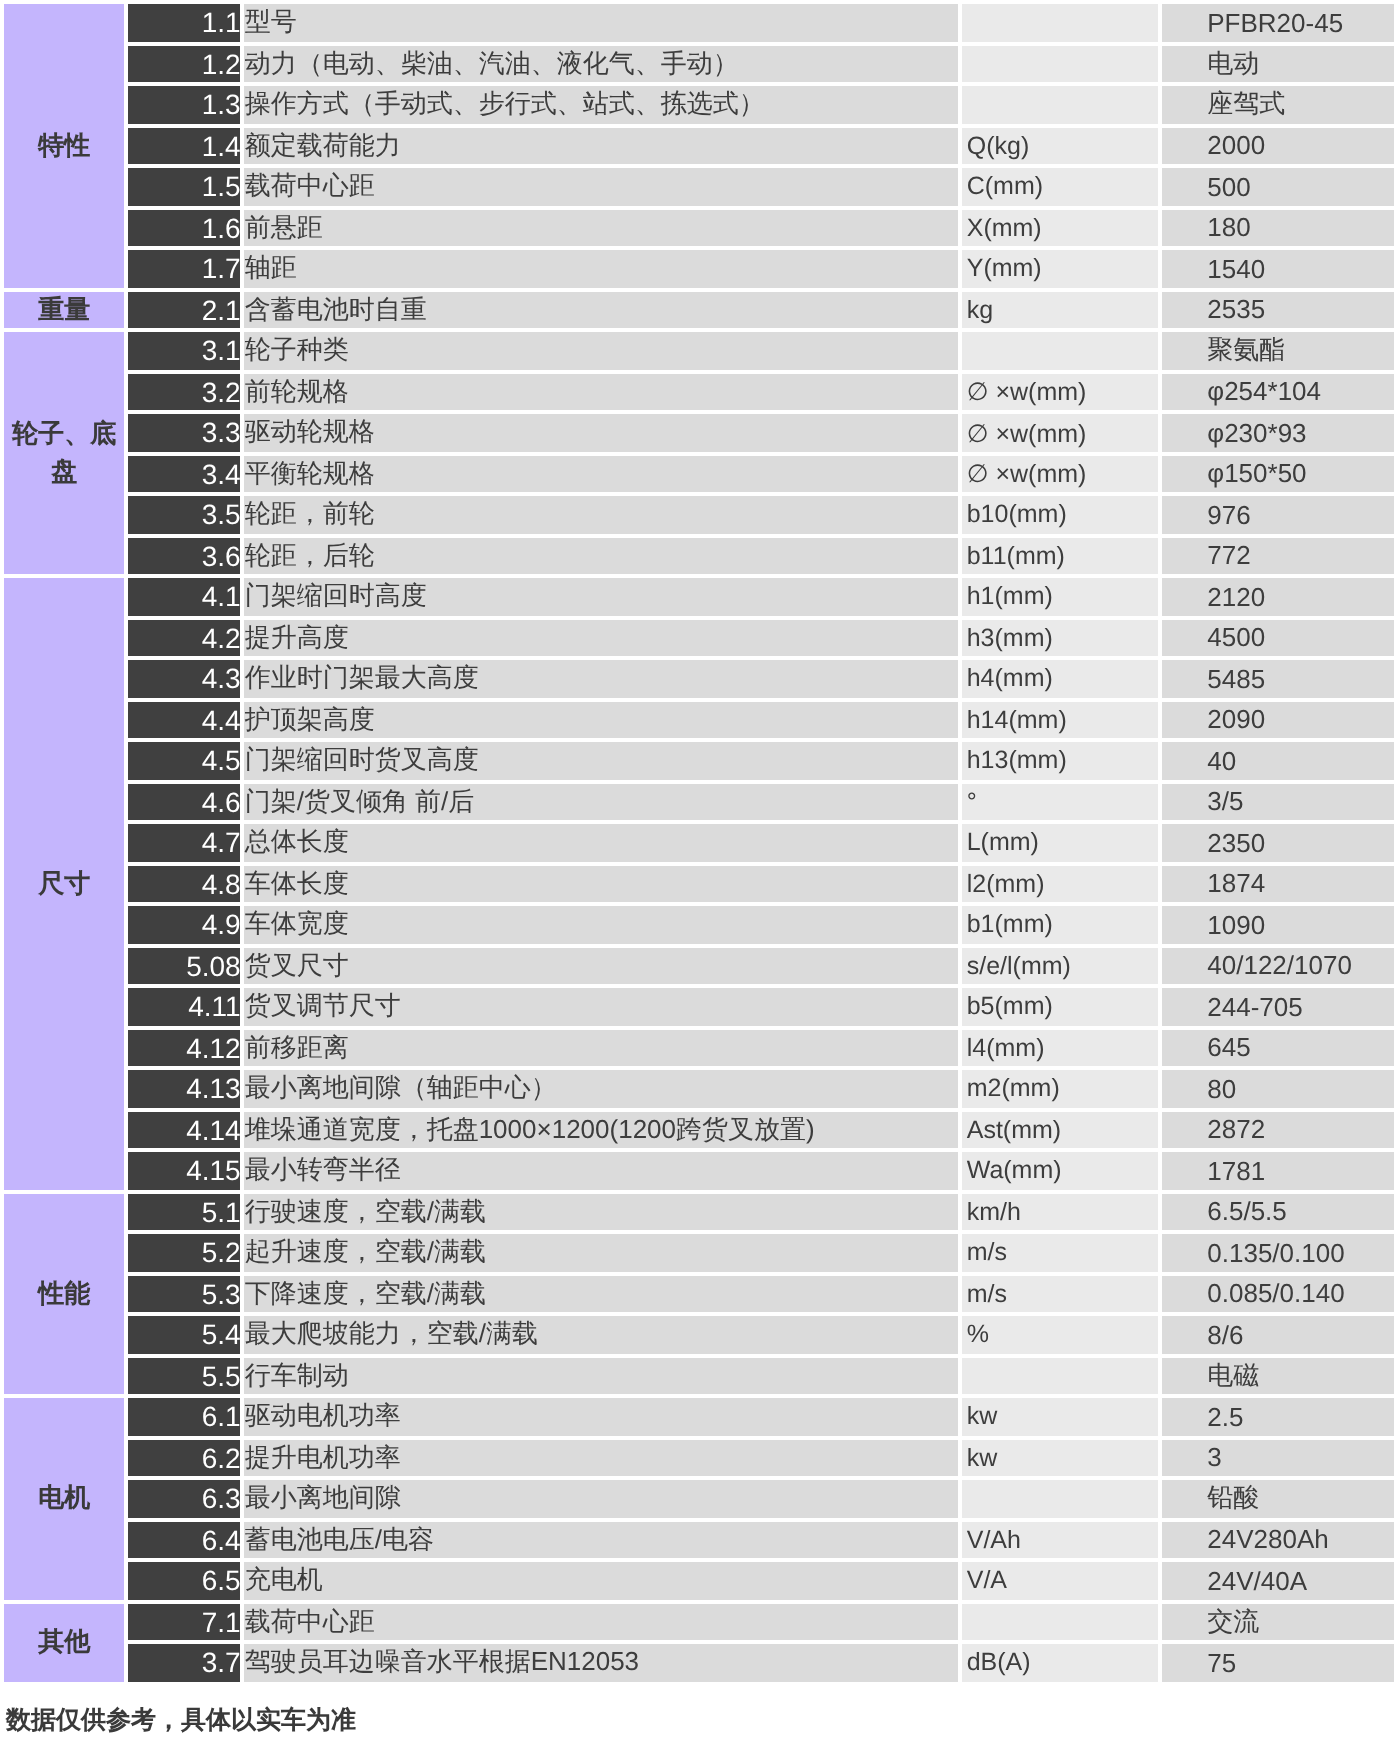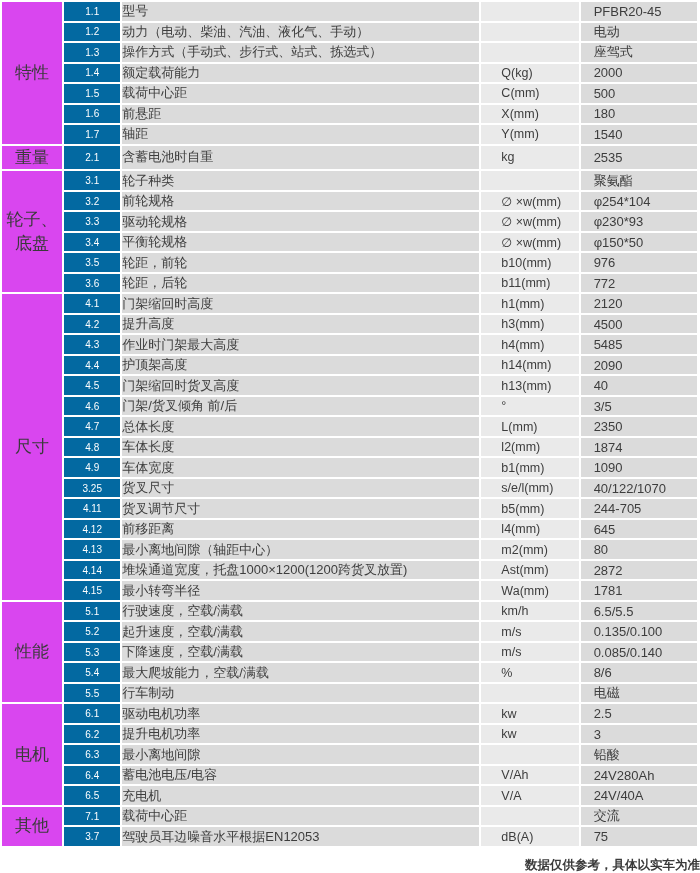--- a/index.html
+++ b/index.html
@@ -23,58 +23,57 @@
     margin: 0;
   }
   td {
     height: 18.5px;
     padding: 0;
     vertical-align: middle;
     overflow: hidden;
     white-space: nowrap;
   }
   td.cat-cell {
-    background: #d946ef;
+    background: #c4b5fd;
     color: #3a3a3a;
-    font-weight: normal;
-    font-size: 17px;
+    font-weight: bold;
+    font-size: 13px;
     text-align: center;
     vertical-align: middle;
     white-space: normal;
     line-height: 1.4;
   }
   td.no-cell {
-    background: #0369a1;
+    background: #404040;
     color: #ffffff;
-    font-size: 10px;
-    text-align: center;
+    font-size: 14px;
+    text-align: right;
   }
   td.desc-cell {
     background: #dbdbdb;
     color: #3d3d3d;
     font-size: 13px;
   }
   td.unit-cell {
     background: #eaeaea;
     color: #3d3d3d;
     font-size: 12.5px;
-    padding-left: 20px;
+    padding-left: 2px;
   }
   td.val-cell {
     background: #dbdbdb;
     color: #3d3d3d;
     font-size: 13px;
-    padding-left: 13px;
+    padding-left: 23px;
   }
   .footer-note {
     margin: 9px 0 0 3px;
     font-size: 12.5px;
     font-weight: bold;
     color: #3a3a3a;
-    text-align: right;
   }
 </style>
 </head>
 <body>
 
 <div class="page">
   <table class="spec-table">
     <colgroup>
       <col style="width:60px">
       <col style="width:56px">
@@ -219,21 +218,21 @@
           <td class="unit-cell">l2(mm)</td>
           <td class="val-cell">1874</td>
         </tr>
         <tr>
           <td class="no-cell">4.9</td>
           <td class="desc-cell">车体宽度</td>
           <td class="unit-cell">b1(mm)</td>
           <td class="val-cell">1090</td>
         </tr>
         <tr>
-          <td class="no-cell">3.25</td>
+          <td class="no-cell">5.08</td>
           <td class="desc-cell">货叉尺寸</td>
           <td class="unit-cell">s/e/l(mm)</td>
           <td class="val-cell">40/122/1070</td>
         </tr>
         <tr>
           <td class="no-cell">4.11</td>
           <td class="desc-cell">货叉调节尺寸</td>
           <td class="unit-cell">b5(mm)</td>
           <td class="val-cell">244-705</td>
         </tr>

